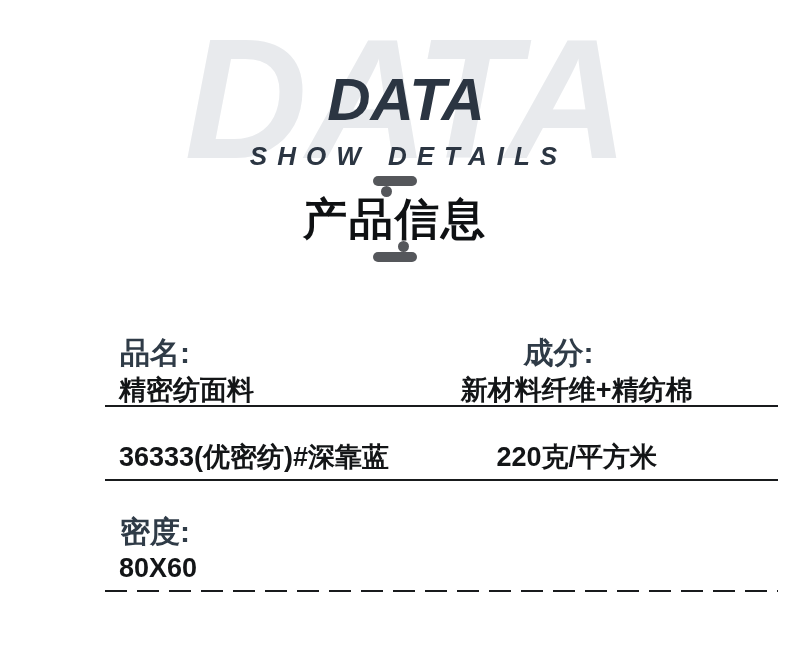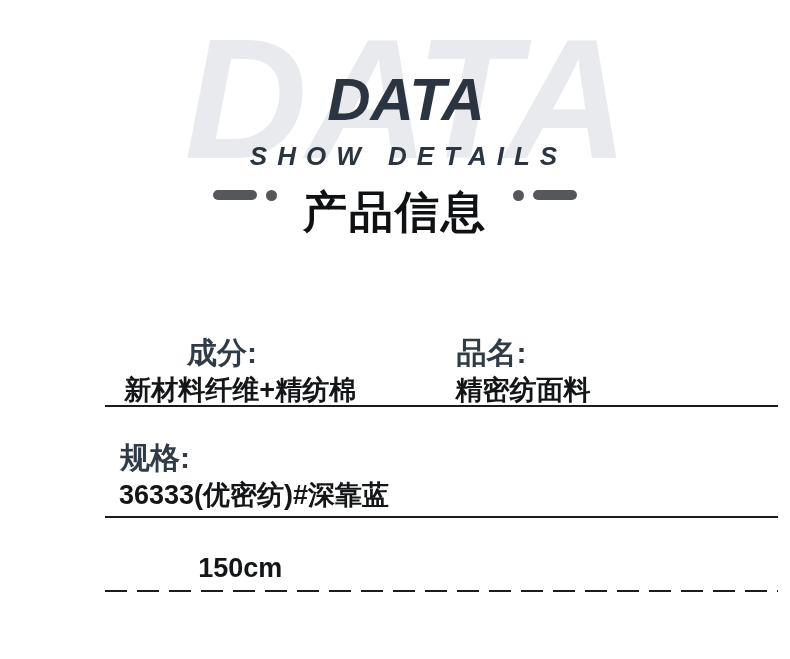--- a/index.html
+++ b/index.html
@@ -33,21 +33,21 @@
     transform: translateX(-50%);
     font-size: 26px; line-height: 1.1;
     font-weight: 600; font-style: italic;
     letter-spacing: 10px; text-indent: 5px;
     color: #2b3542; white-space: nowrap;
   }
 
   
   .section-heading {
     height: 58px;
-    display: flex; align-items: flex-start; justify-content: center;
+    display: flex; align-items: center; justify-content: center; flex-direction: column;
   }
   .deco-dash {
     width: 44px; height: 10px; border-radius: 5px;
     background: #55575b; flex: 0 0 auto;
   }
   .deco-dot {
     width: 11px; height: 11px; border-radius: 50%;
     background: #55575b; flex: 0 0 auto;
   }
   .deco-dot.left  { margin: 0 26px 0 9px; }
@@ -99,36 +99,39 @@
 <div class="section-heading">
   <span class="deco-dash"></span>
   <span class="deco-dot left"></span>
   <span class="section-title">产品信息</span>
   <span class="deco-dot right"></span>
   <span class="deco-dash"></span>
 </div>
 
 <div class="info-table">
 
+  <div class="cell left first">
+    <div class="field-label">品名:</div>
+    <div class="field-value">精密纺面料</div>
+  </div>
   <div class="cell right first">
     <div class="field-label">成分:</div>
     <div class="field-value">新材料纤维+精纺棉</div>
   </div>
-  <div class="cell left first">
-    <div class="field-label">品名:</div>
-    <div class="field-value">精密纺面料</div>
+  <div class="divider solid"></div>
+
+  <div class="cell left">
+    <div class="field-value">36333(优密纺)#深靠蓝</div>
+  </div>
+  <div class="cell right">
+    <div class="field-value">220克/平方米</div>
   </div>
   <div class="divider solid"></div>
 
   <div class="cell left">
-    <div class="field-label">规格:</div>
-    <div class="field-value">36333(优密纺)#深靠蓝</div>
+    <div class="field-label">密度:</div>
+    <div class="field-value">80X60</div>
   </div>
   <div class="cell right">
-  </div>
-  <div class="divider solid"></div>
-
-  <div class="cell right">
-    <div class="field-value">150cm</div>
   </div>
   <div class="divider dashed"></div>
 
 </div>
 
 </body></html>

